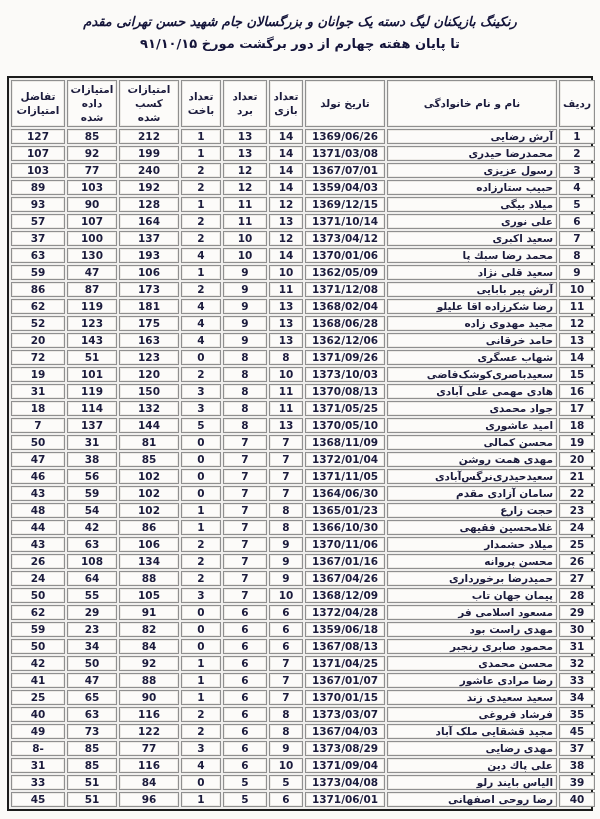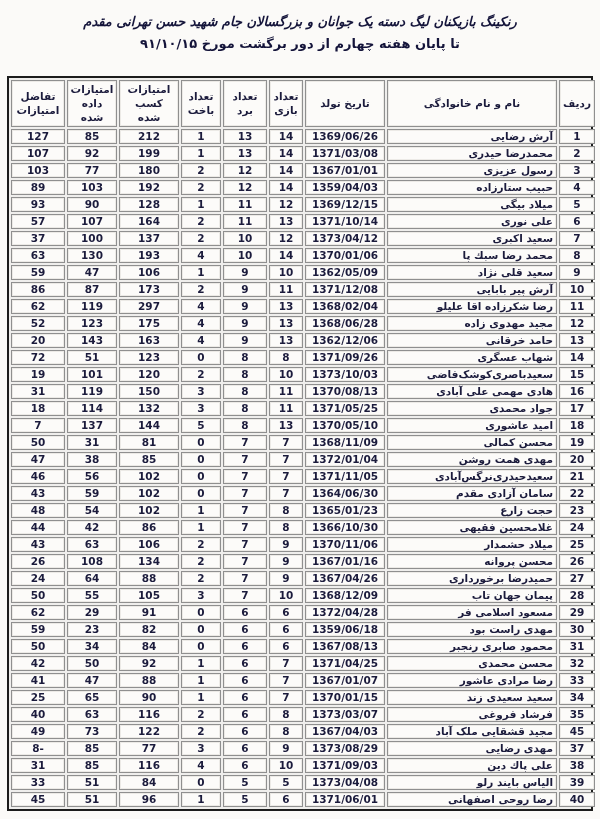--- a/index.html
+++ b/index.html
@@ -128,25 +128,25 @@
     <td class="c-num">14</td>
     <td class="c-num">13</td>
     <td class="c-num">1</td>
     <td class="c-num">199</td>
     <td class="c-num">92</td>
     <td class="c-num">107</td>
   </tr>
           <tr>
     <td class="c-rank">3</td>
     <td class="c-name">رسول عزیزی</td>
-    <td class="c-birth">1367/01/01</td>
+    <td class="c-birth">1367/07/01</td>
     <td class="c-num">14</td>
     <td class="c-num">12</td>
     <td class="c-num">2</td>
-    <td class="c-num">180</td>
+    <td class="c-num">240</td>
     <td class="c-num">77</td>
     <td class="c-num">103</td>
   </tr>
           <tr>
     <td class="c-rank">4</td>
     <td class="c-name">حبیب ستارزاده</td>
     <td class="c-birth">1359/04/03</td>
     <td class="c-num">14</td>
     <td class="c-num">12</td>
     <td class="c-num">2</td>
@@ -220,21 +220,21 @@
     <td class="c-num">87</td>
     <td class="c-num">86</td>
   </tr>
           <tr>
     <td class="c-rank">11</td>
     <td class="c-name">رضا شکرزاده اقا علیلو</td>
     <td class="c-birth">1368/02/04</td>
     <td class="c-num">13</td>
     <td class="c-num">9</td>
     <td class="c-num">4</td>
-    <td class="c-num">297</td>
+    <td class="c-num">181</td>
     <td class="c-num">119</td>
     <td class="c-num">62</td>
   </tr>
           <tr>
     <td class="c-rank">12</td>
     <td class="c-name">مجید مهدوی زاده</td>
     <td class="c-birth">1368/06/28</td>
     <td class="c-num">13</td>
     <td class="c-num">9</td>
     <td class="c-num">4</td>
@@ -513,21 +513,21 @@
     <td class="c-num">9</td>
     <td class="c-num">6</td>
     <td class="c-num">3</td>
     <td class="c-num">77</td>
     <td class="c-num">85</td>
     <td class="c-num">8-</td>
   </tr>
           <tr>
     <td class="c-rank">38</td>
     <td class="c-name">علی پاك دین</td>
-    <td class="c-birth">1371/09/03</td>
+    <td class="c-birth">1371/09/04</td>
     <td class="c-num">10</td>
     <td class="c-num">6</td>
     <td class="c-num">4</td>
     <td class="c-num">116</td>
     <td class="c-num">85</td>
     <td class="c-num">31</td>
   </tr>
           <tr>
     <td class="c-rank">39</td>
     <td class="c-name">الیاس بایند رلو</td>

